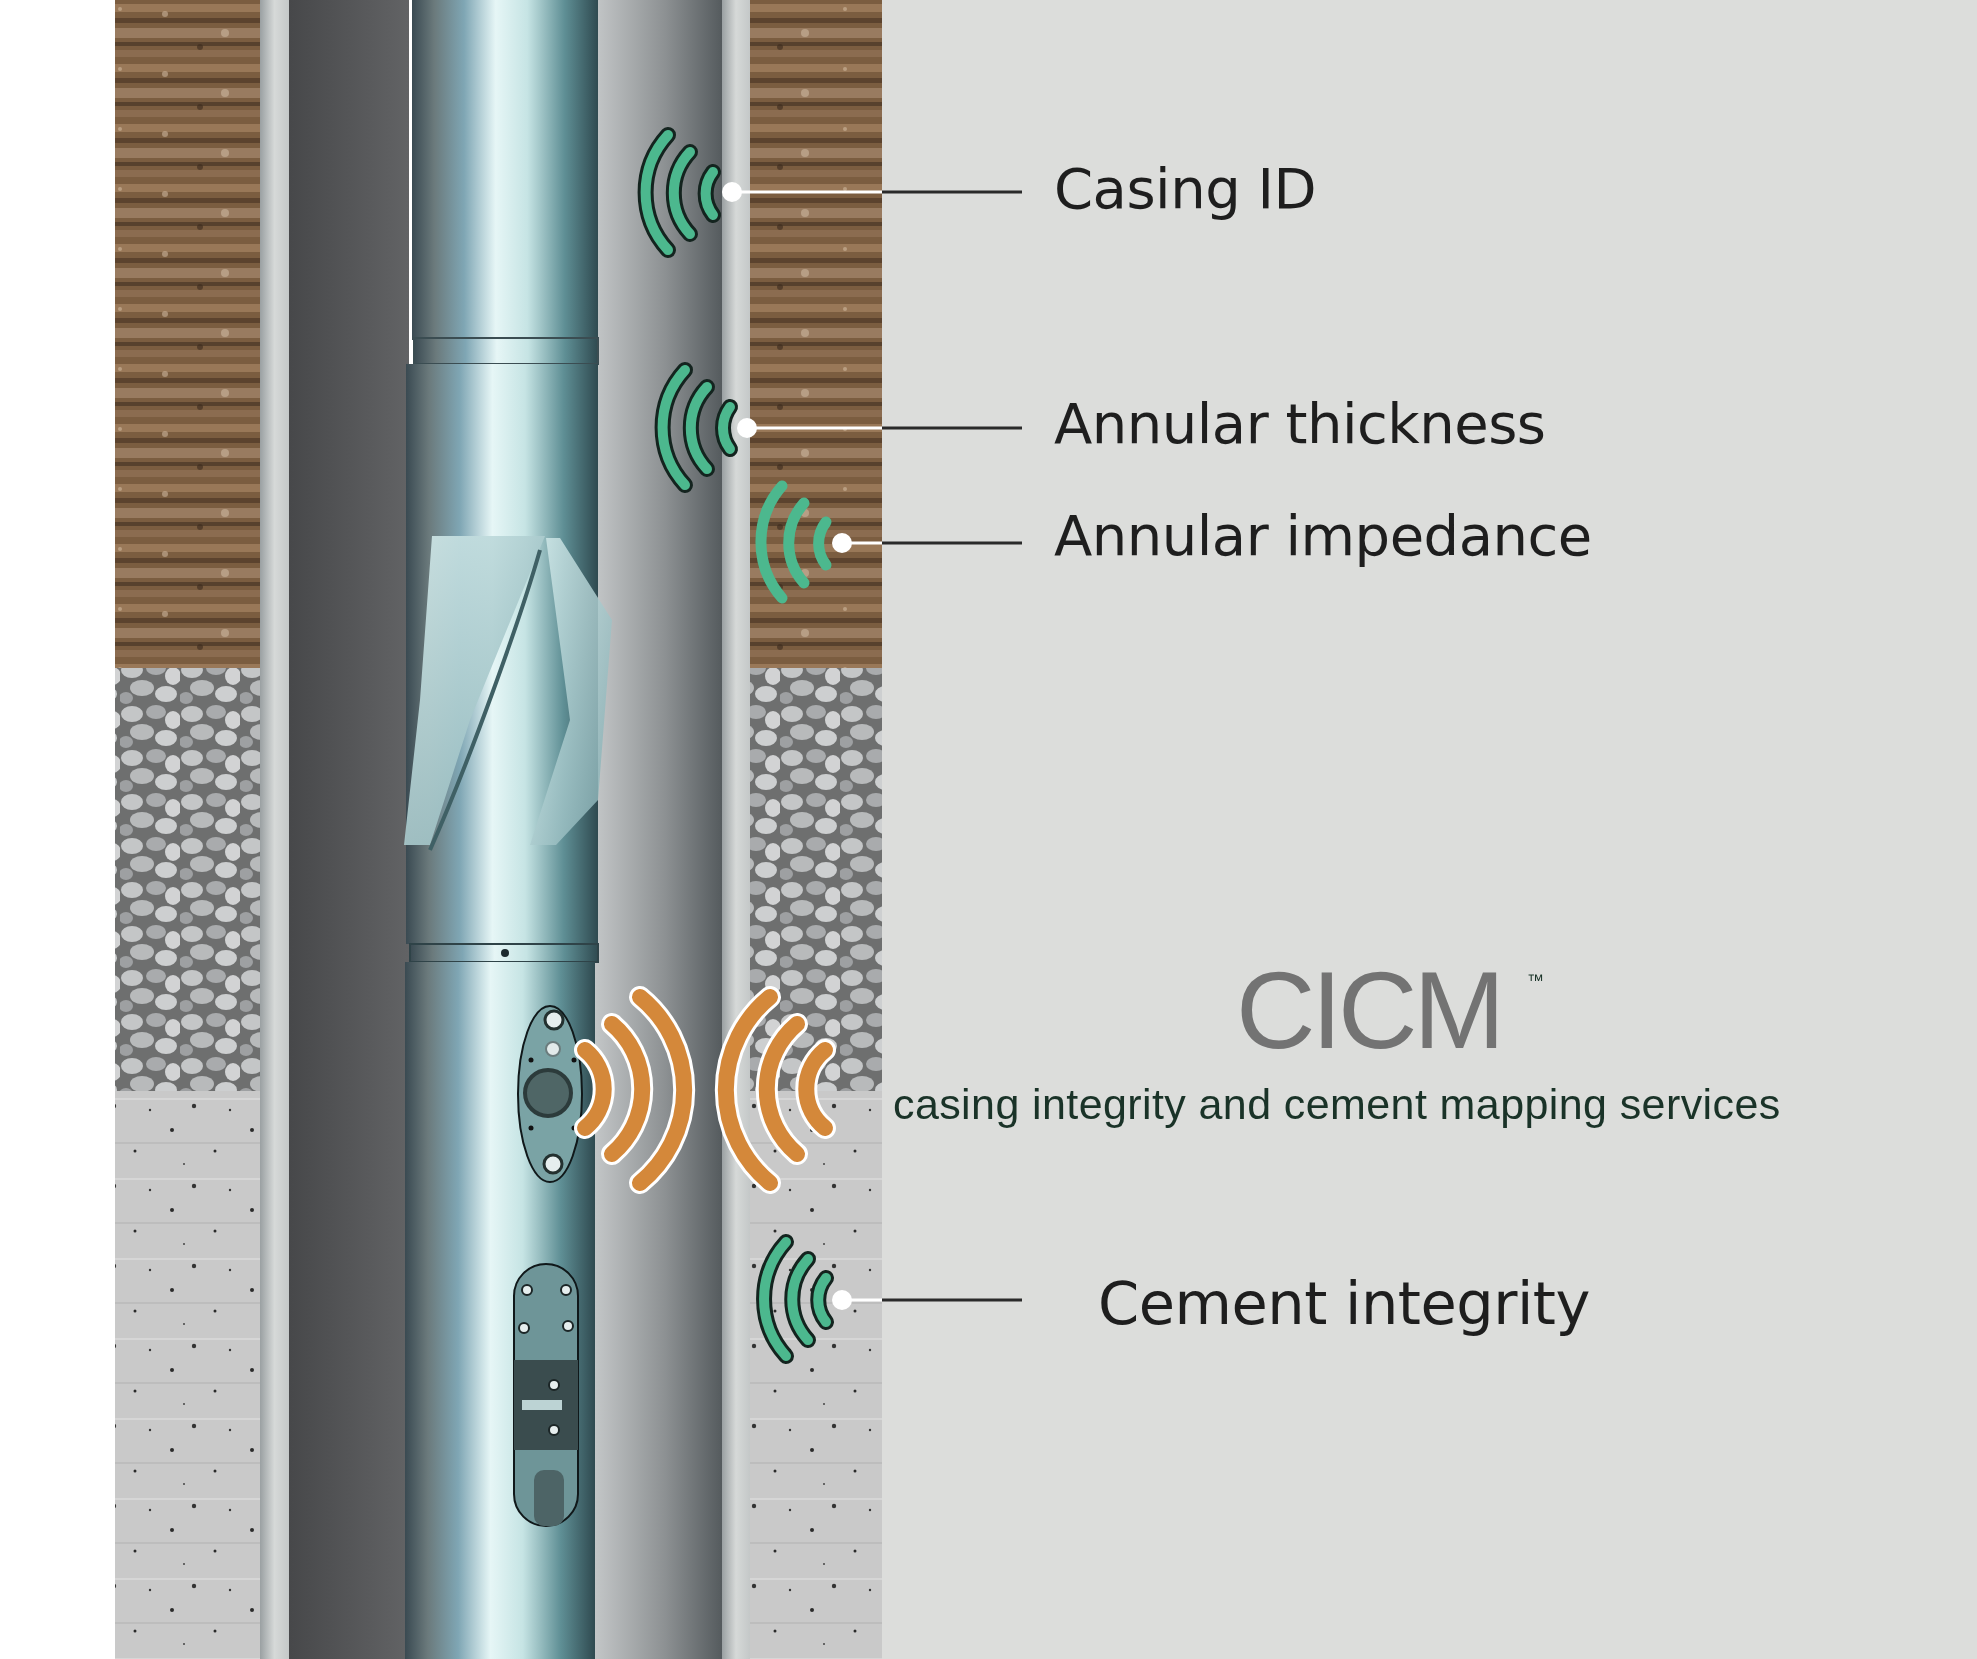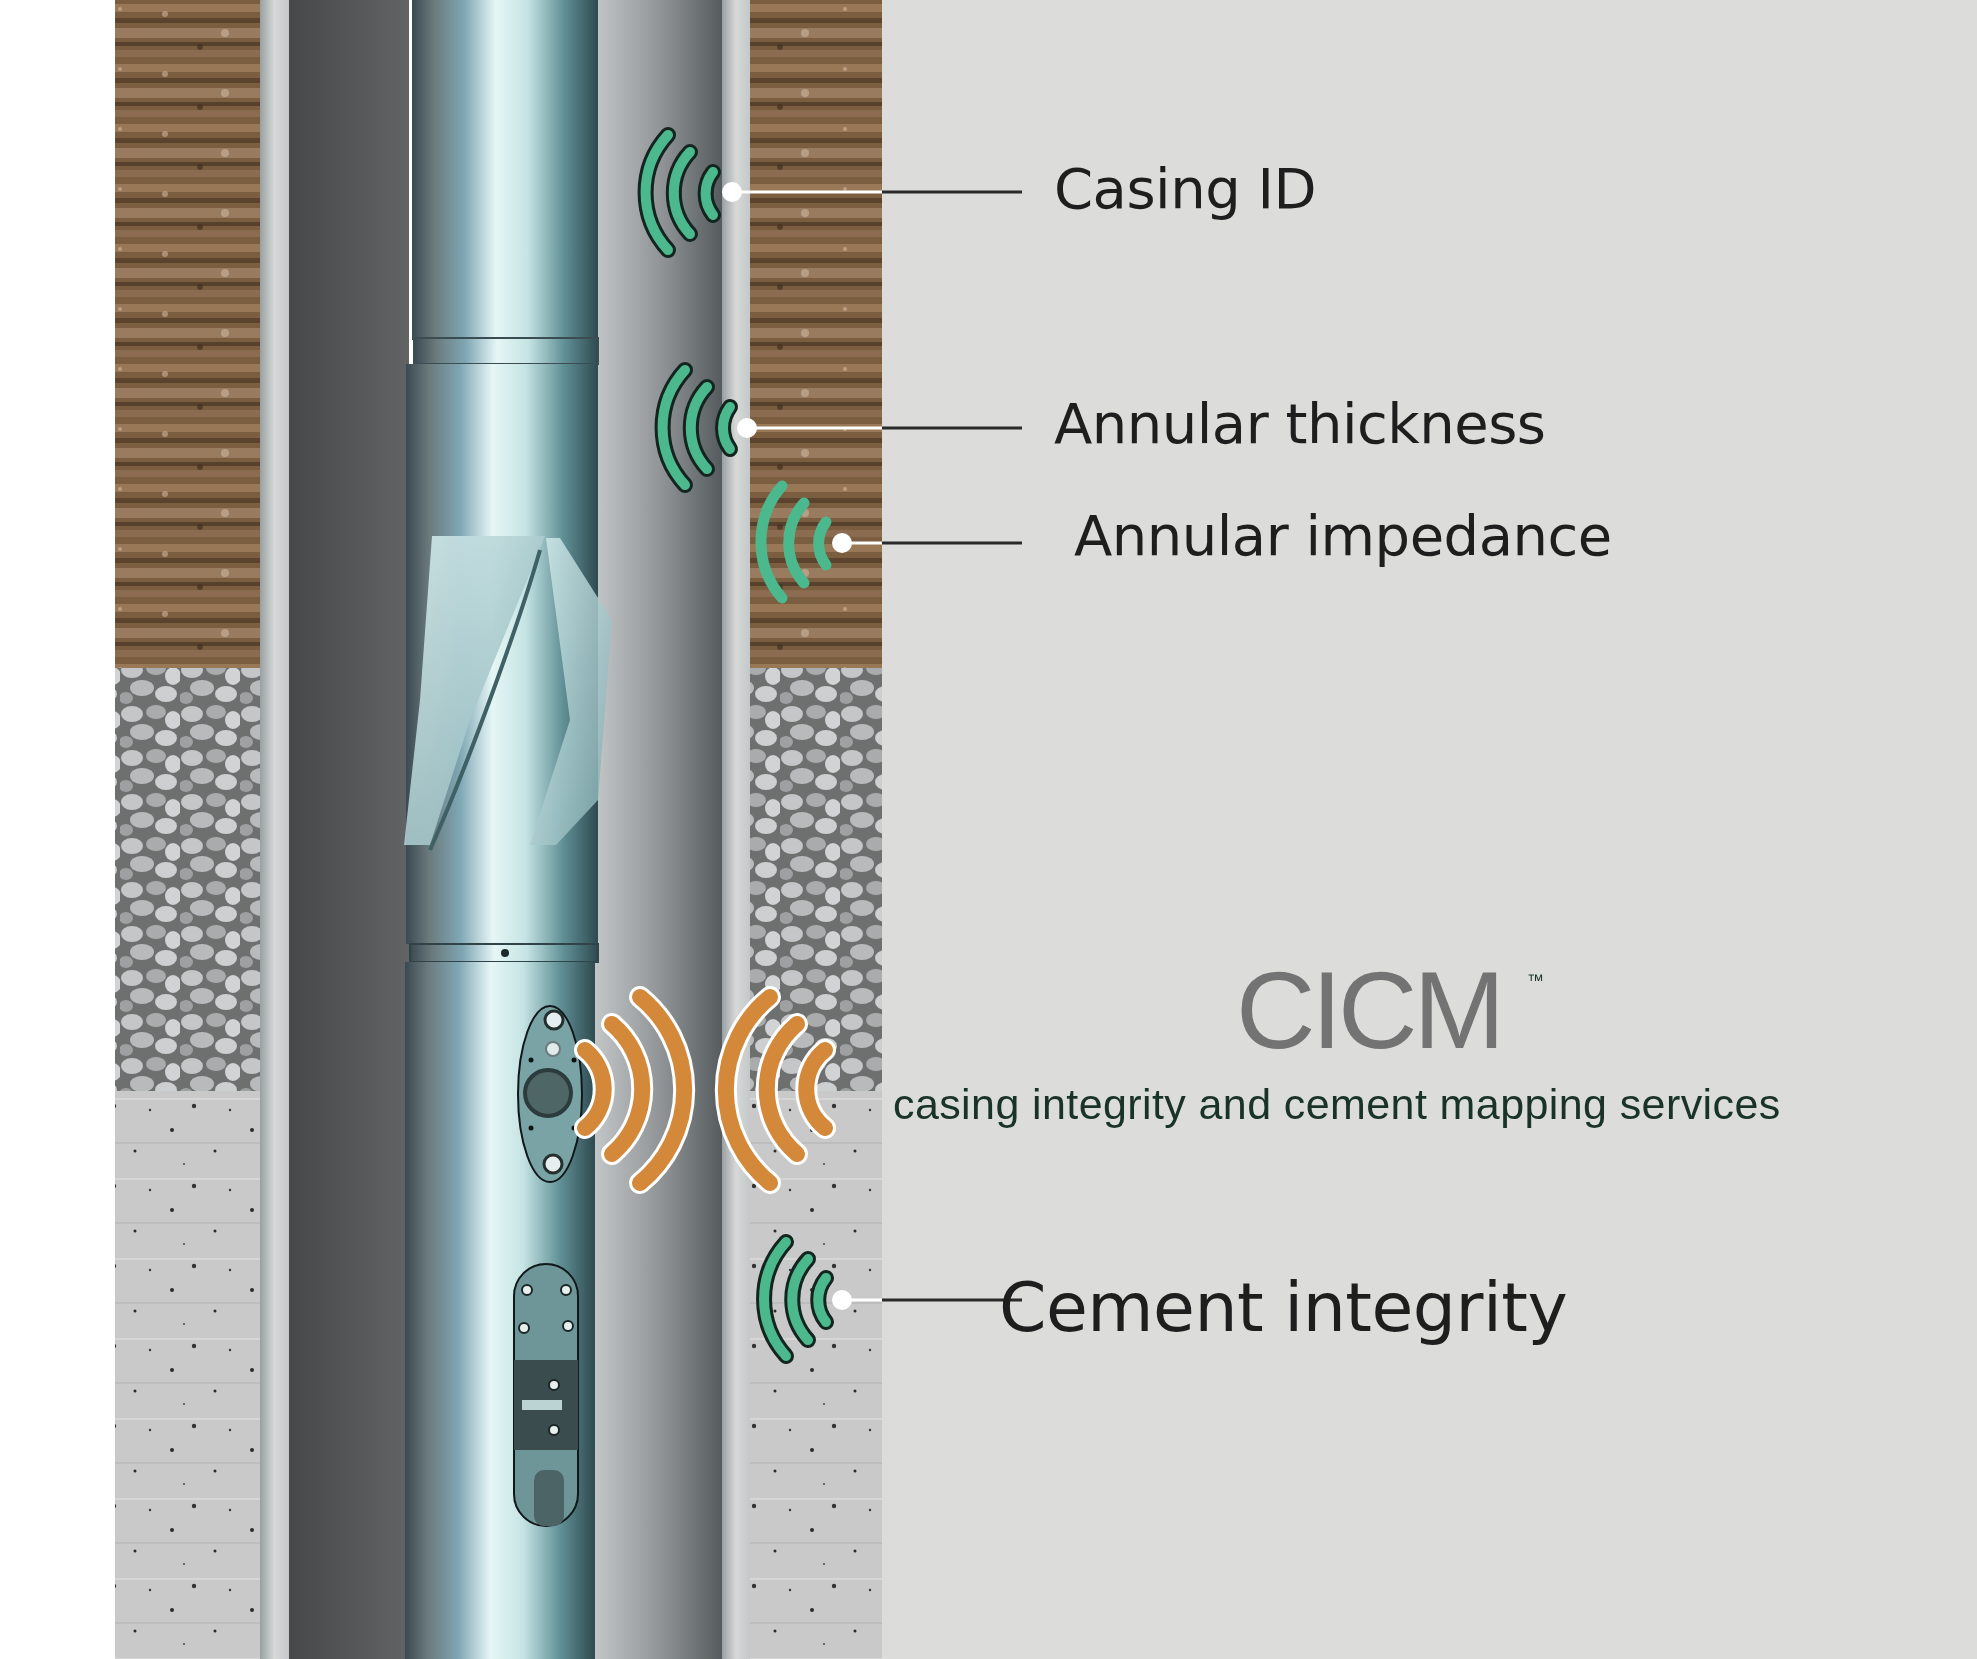--- a/index.html
+++ b/index.html
@@ -2,22 +2,22 @@
 <html><head>
   <meta charset="utf-8">
   <style>
     html, body { margin: 0; padding: 0; }
     body { width: 1977px; height: 1659px; position: relative; overflow: hidden; background: #ffffff; font-family: "Liberation Sans", "DejaVu Sans", sans-serif; }
     .art { position: absolute; left: 0; top: 0; width: 1977px; height: 1659px; }
     .panel { position: absolute; left: 882px; top: 0; width: 1095px; height: 1659px; background: #dcdddb; }
     .label { position: absolute; font-family: "DejaVu Sans", "Liberation Sans", sans-serif; font-weight: normal; color: #1e1e1e; white-space: nowrap; letter-spacing: -0.5px; line-height: 1; }
     .label.l1 { left: 1054px; top: 161px; font-size: 56px; }
     .label.l2 { left: 1054px; top: 396px; font-size: 56px; }
-    .label.l3 { left: 1054px; top: 508px; font-size: 56px; margin-left: 20px; }
-    .label.l4 { left: 999px; top: 1274px; font-size: 68px; }
+    .label.l3 { left: 1054px; top: 508px; font-size: 56px; }
+    .label.l4 { left: 1098px; top: 1274px; font-size: 59px; }
     .logo { position: absolute; left: 1236px; top: 955px; font-family: "Liberation Sans", sans-serif; font-weight: normal; font-size: 110px; color: #737373; line-height: 1; letter-spacing: -4px; white-space: nowrap; }
     .tm { position: absolute; left: 1527px; top: 972px; font-family: "Liberation Sans", sans-serif; font-size: 17px; color: #1a3328; line-height: 1; }
     .subtitle { position: absolute; left: 893px; top: 1083px; width: 990px; font-family: Liberation Sans, sans-serif; font-size: 43px; color: #1a3328; line-height: 1; white-space: nowrap; letter-spacing: 0.4px; }
   </style>
 </head>
 <body>
 
 <div class="panel"></div>
 
 <svg class="art" viewBox="0 0 1977 1659" xmlns="http://www.w3.org/2000/svg">

